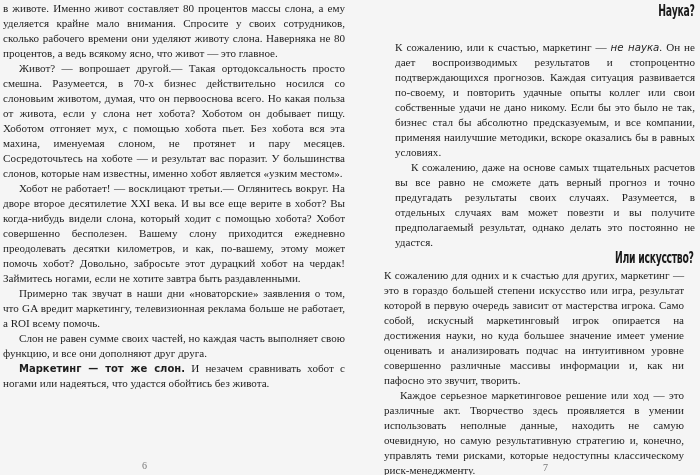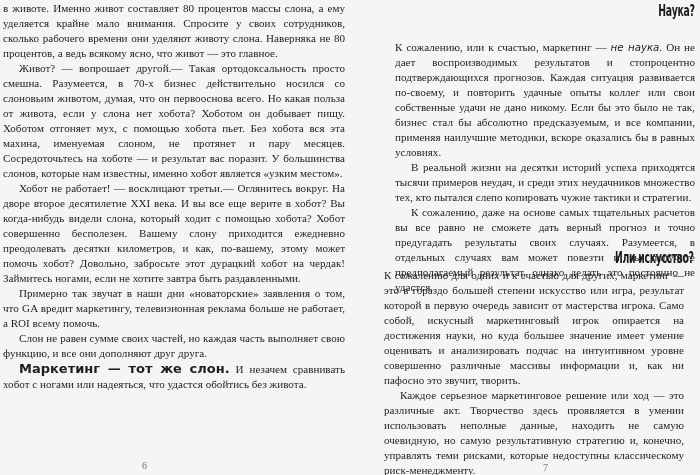--- a/index.html
+++ b/index.html
@@ -11,21 +11,21 @@
   }
   .page { position: absolute; top: 0; height: 475px; }
   .page-left { left: 0; width: 348px; }
   .page-right { left: 350px; width: 350px; }
   .text-block { position: absolute; font-size: 11.1px; line-height: 15px; text-align: justify; }
   .page-left .text-block { left: 3px; top: 1px; width: 342px; }
   .page-right .block-1 { left: 45px; top: 40px; width: 300px; }
   .page-right .block-2 { left: 34px; top: 268px; width: 300px; }
   p { margin: 0; text-indent: 0; }
   p.indent { text-indent: 16px; }
-  .bold-sans { font-family: "DejaVu Sans", sans-serif; font-weight: bold; font-size: 13px; }
+  .bold-sans { font-family: "DejaVu Sans", sans-serif; font-weight: bold; font-size: 10px; }
   .ital-sans { font-family: "DejaVu Sans", sans-serif; font-style: italic; font-size: 10.2px; }
   .heading {
     position: absolute; right: 6px;
     font-family: "DejaVu Sans", sans-serif; font-weight: bold;
     font-size: 15px; letter-spacing: -0.5px;
     transform: scaleX(0.62); transform-origin: right center;
     color: #1a1a1a;
   }
   .heading-1 { top: 2px; }
   .heading-2 { top: 249px; }
@@ -45,21 +45,20 @@
     <p class="indent">Слон не равен сумме своих частей, но каждая часть выполняет свою функцию, и все они дополняют друг друга.</p>
     <p class="indent"><span class="bold-sans">Маркетинг — тот же слон.</span><span> И незачем сравнивать хобот с ногами или надеяться, что удастся обойтись без живота.</span></p>
   </div>
   <div class="page-number pn-left">6</div>
 </div>
 
 <div class="page page-right">
   <div class="heading heading-1">Наука?</div>
   <div class="text-block block-1">
     <p><span>К сожалению, или к счастью, маркетинг — </span><span class="ital-sans">не наука</span><span>. Он не дает воспроизводимых результатов и стопроцентно подтверждающихся прогнозов. Каждая ситуация развивается по-своему, и повторить удачные опыты коллег или свои собственные удачи не дано никому. Если бы это было не так, бизнес стал бы абсолютно предсказуемым, и все компании, применяя наилучшие методики, вскоре оказались бы в равных условиях.</span></p>
-    <p class="indent">В реальной жизни на десятки историй успеха приходятся тысячи примеров неудач, и среди этих неудачников множество тех, кто пытался слепо копировать чужие тактики и стратегии.</p>
     <p class="indent">К сожалению, даже на основе самых тщательных расчетов вы все равно не сможете дать верный прогноз и точно предугадать результаты своих случаях. Разумеется, в отдельных случаях вам может повезти и вы получите предполагаемый результат, однако делать это постоянно не удастся.</p>
   </div>
 
   <div class="heading heading-2">Или искусство?</div>
   <div class="text-block block-2">
     <p>К сожалению для одних и к счастью для других, маркетинг — это в гораздо большей степени искусство или игра, результат которой в первую очередь зависит от мастерства игрока. Само собой, искусный маркетинговый игрок опирается на достижения науки, но куда большее значение имеет умение оценивать и анализировать подчас на интуитивном уровне совершенно различные массивы информации и, как ни пафосно это звучит, творить.</p>
     <p class="indent">Каждое серьезное маркетинговое решение или ход — это различные акт. Творчество здесь проявляется в умении использовать неполные данные, находить не самую очевидную, но самую результативную стратегию и, конечно, управлять теми рисками, которые недоступны классическому риск-менеджменту.</p>
   </div>
   <div class="page-number pn-right">7</div>
 </div>

